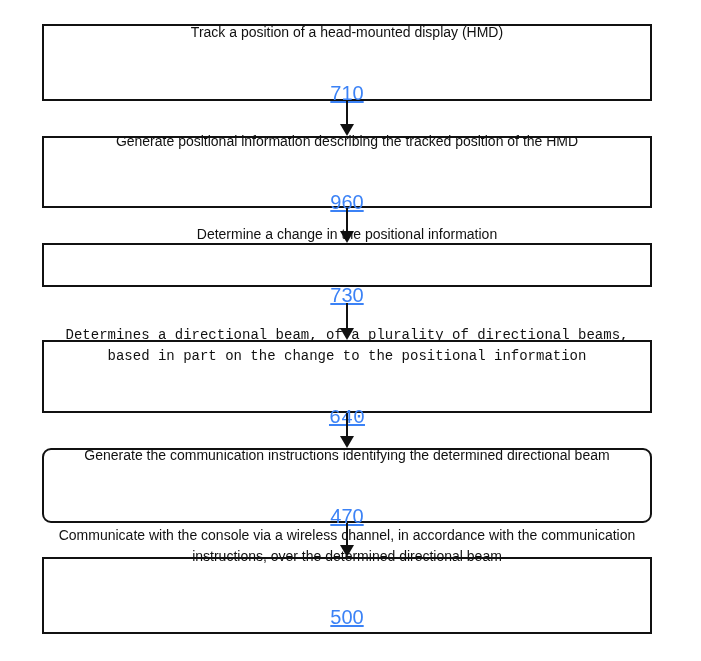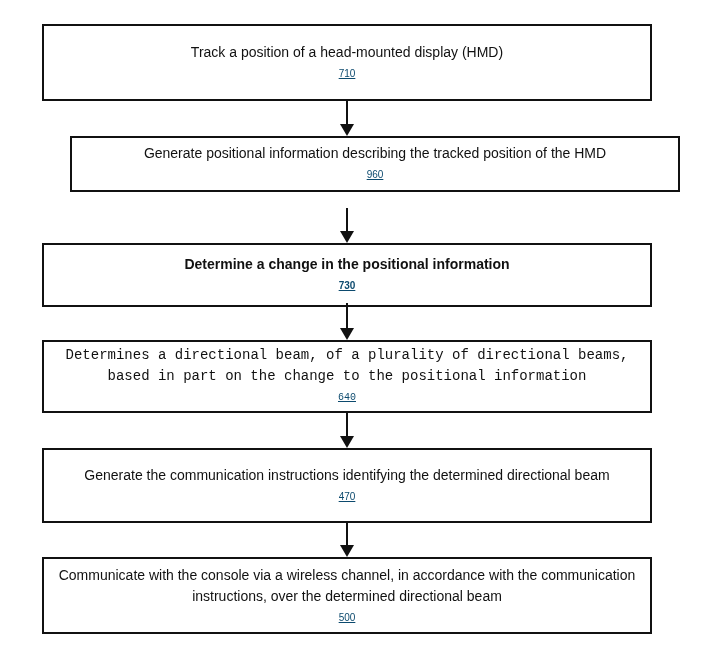--- a/index.html
+++ b/index.html
@@ -21,37 +21,38 @@
     width: 610px;
     box-sizing: border-box;
     border: 2px solid #111111;
     background: #ffffff;
     display: flex;
     flex-direction: column;
     align-items: center;
     justify-content: center;
     text-align: center;
     padding: 4px 14px;
+    gap: 40px;
   }
   .flow-box .step-text {
     font-size: 14px;
     line-height: 21px;
     color: #111111;
   }
   .flow-box .step-number {
-    font-size: 10px;
+    font-size: 20px;
     line-height: 21px;
     text-decoration: underline;
-    color: #0c4a6e;
+    color: #3b82f6;
   }
   .box-1 { top: 24px;  height: 77px; }
-  .box-2 { top: 136px; height: 56px; margin-left: 28px; }
-  .box-3 { top: 243px; height: 64px; font-weight: bold; }
+  .box-2 { top: 136px; height: 72px; }
+  .box-3 { top: 243px; height: 44px; }
   .box-4 { top: 340px; height: 73px; font-family: Liberation Mono, monospace; }
-  .box-5 { top: 448px; height: 75px; }
+  .box-5 { top: 448px; height: 75px; border-radius: 9px; }
   .box-6 { top: 557px; height: 77px; justify-content: flex-end; }
 
   .flow-arrow {
     position: absolute;
     left: 340px;
     width: 14px;
     display: flex;
     flex-direction: column;
     align-items: center;
   }

